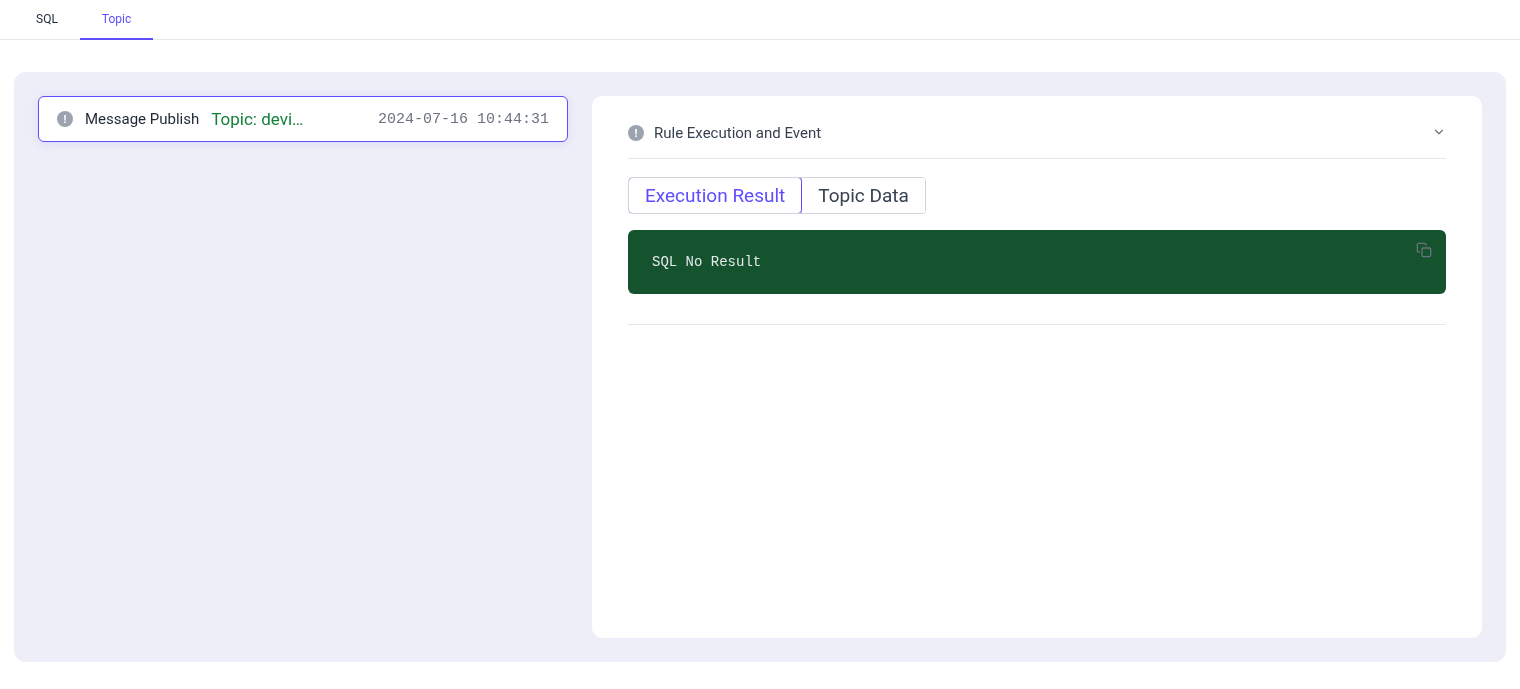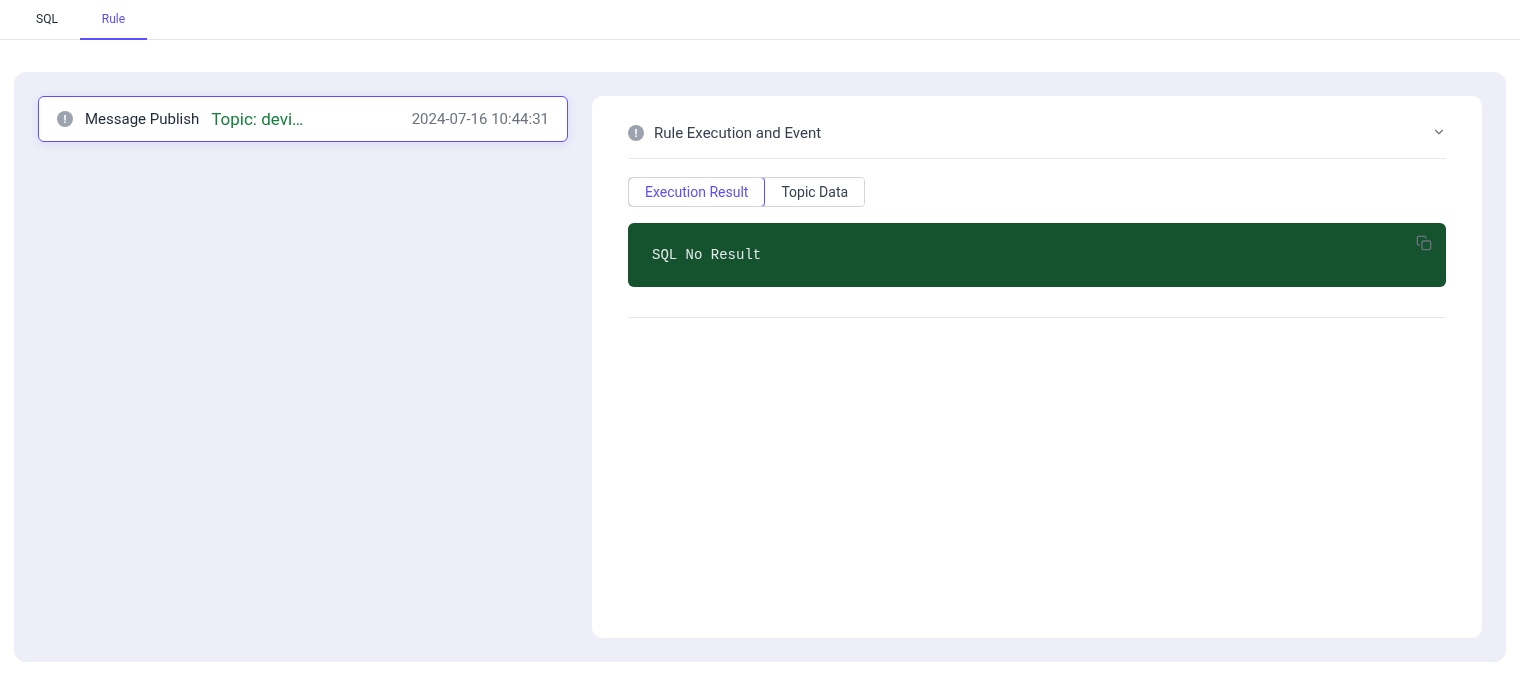--- a/index.html
+++ b/index.html
@@ -77,20 +77,21 @@
       overflow: hidden;
       text-overflow: ellipsis;
       white-space: nowrap;
       flex: 1;
       min-width: 0;
     }
     .event-time {
       font-size: 15px;
       color: #6b7280;
       white-space: nowrap;
+      font-family: Liberation Mono, monospace;
     }
     .right-panel {
       flex: 1;
       background: #fff;
       border-radius: 10px;
       padding: 28px 36px;
       display: flex;
       flex-direction: column;
     }
     .panel-header {
@@ -115,21 +116,21 @@
     }
     .sub-tabs {
       display: inline-flex;
       border: 1px solid #d1d5db;
       border-radius: 4px;
       margin-top: 18px;
       overflow: hidden;
     }
     .sub-tab {
       padding: 6px 16px;
-      font-size: 14px;
+      font-size: 19px;
       cursor: pointer;
       background: #fff;
       color: #374151;
     }
     .sub-tab.active {
       border: 1px solid #5e4eff;
       color: #5e4eff;
       border-radius: 4px;
       margin: -1px;
       background: #fff;
@@ -161,21 +162,21 @@
     .bottom-divider {
       border-top: 1px solid #e5e7eb;
       margin-top: 30px;
     }
   </style>
 </head>
 <body>
 
 <div class="tabs">
   <div class="tab">SQL</div>
-  <div class="tab active">Rule</div>
+  <div class="tab active">Topic</div>
 </div>
 
 <div class="content-area">
 
   <div class="left-panel">
     <div class="event-card">
       <span class="info-icon">!</span>
       <span class="event-title">Message Publish</span>
       <span class="event-topic">Topic: devi…</span>
       <span class="event-time">2024-07-16 10:44:31</span>

